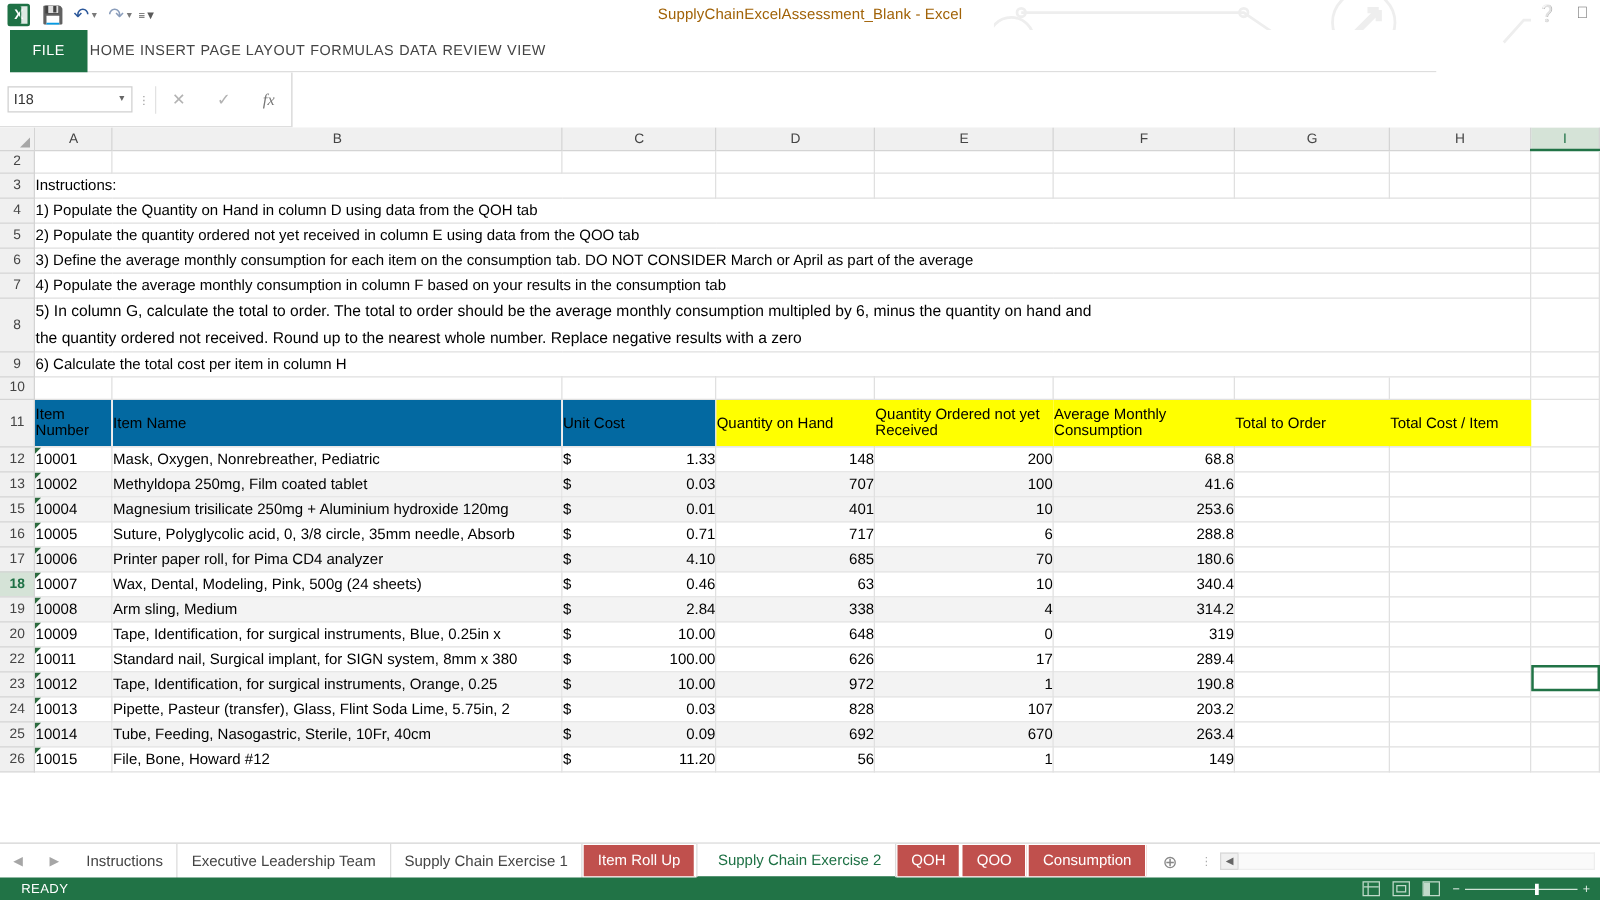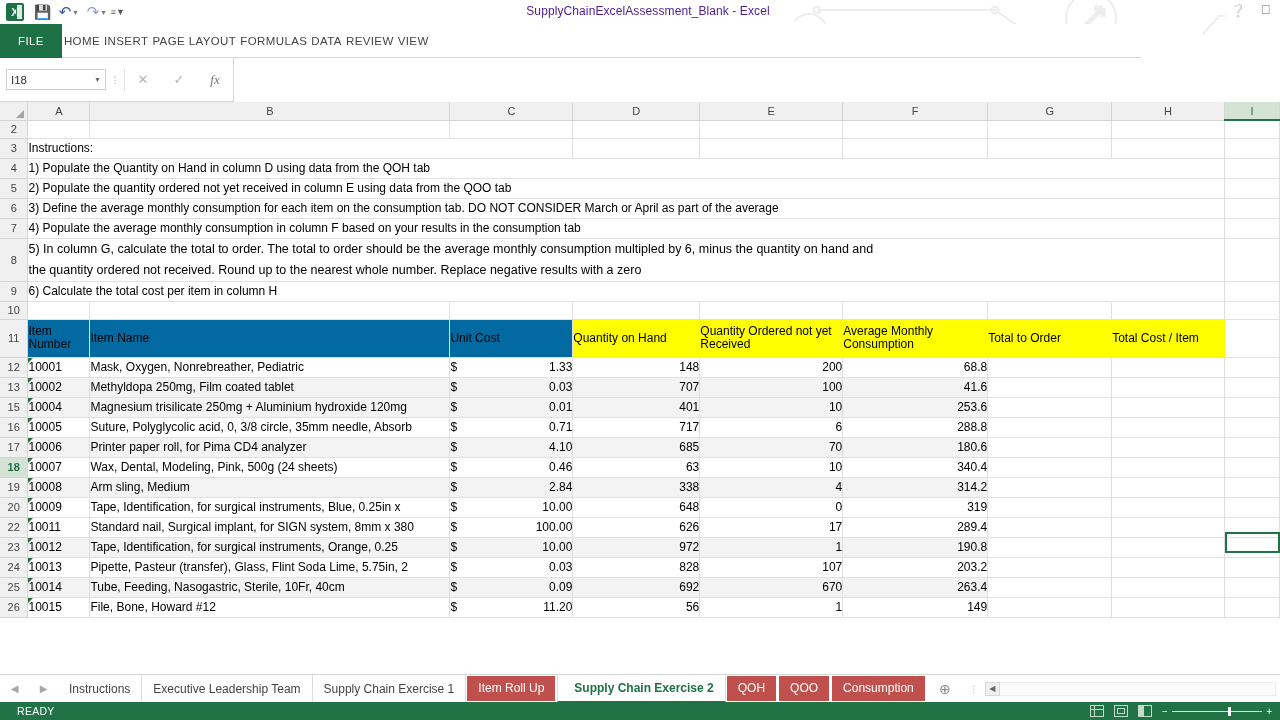--- a/index.html
+++ b/index.html
@@ -31,30 +31,30 @@
     width: 22px; height: 22px; display: flex; align-items: center; justify-content: center;
     color: #5a5a5a; font-size: 13px;
   }
   .qat-save { color: #a878b8; font-size: 14px; }
   .qat-arrow { color: #2b579a; font-size: 15px; }
   .qat-caret { font-size: 7px; color: #7a7a7a; margin-left: -4px; margin-right: 3px; }
   .qat-more { font-size: 9px; color: #5a5a5a; width: 16px; text-align: center; }
 
   .win-title {
     position: absolute; left: 16px; right: 0; top: 4px; text-align: center;
-    font-size: 12px; color: #4c1d95; letter-spacing: .1px;
+    font-size: 12px; color: #a16207; letter-spacing: .1px;
   }
   .titlebar-right { position: absolute; right: 6px; top: 2px; display: flex; gap: 12px; align-items: center; }
   .tb-icon { color: #666; font-size: 13px; width: 16px; text-align: center; }
 
   .deco { position: absolute; right: 55px; top: 0; width: 430px; height: 60px; overflow: hidden; pointer-events: none; }
 
   
   .ribbon {
-    position: absolute; left: 0; top: 24px; width: 1141px; height: 34px;
+    position: absolute; left: 8px; top: 24px; width: 1141px; height: 34px;
     background: #fff; border-bottom: 1px solid #d4d4d4;
   }
   .rtabs { display: flex; height: 34px; align-items: stretch; }
   .rtab {
     padding: 0 2px; display: flex; align-items: center;
     font-size: 11.5px; color: #444; letter-spacing: .4px;
   }
   .rtab.file { background: #1e7145; color: #fff; font-weight: normal; padding: 0 18px; }
 
   
@@ -137,21 +137,21 @@
   }
   .navbtns { display: flex; width: 58px; justify-content: space-around; align-items: center; color: #a6a6a6; font-size: 10px; }
   .sheet-tabs { display: flex; align-items: stretch; height: 28px; }
   .stab {
     display: flex; align-items: center; padding: 0 11px;
     font-size: 12px; color: #444; border-right: 1px solid #dcdcdc;
     height: 28px;
   }
   .stab.red { background: #c0504d; color: #fff; border-right: 1px solid #fff; margin: 1px 1px; height: 25px; }
   .stab.active {
-    background: #fff; color: #1e7145; font-weight: bold;
+    background: #fff; color: #1e7145; font-weight: normal;
     border-bottom: 2px solid #217346; border-right: 1px solid #dcdcdc;
     border-left: 1px solid #dcdcdc;
     padding-left: 16px;
   }
   .addsheet { width: 36px; text-align: center; color: #888; font-size: 14px; }
   .tb-dots { width: 22px; text-align: center; color: #aaa; font-size: 9px; }
   .hscroll { flex: 1; height: 14px; margin-right: 4px; display: flex; align-items: center; }
   .hscroll .lbtn {
     width: 15px; height: 14px; background: #f0f0f0; border: 1px solid #d8d8d8;
     color: #666; font-size: 8px; display: flex; align-items: center; justify-content: center;

